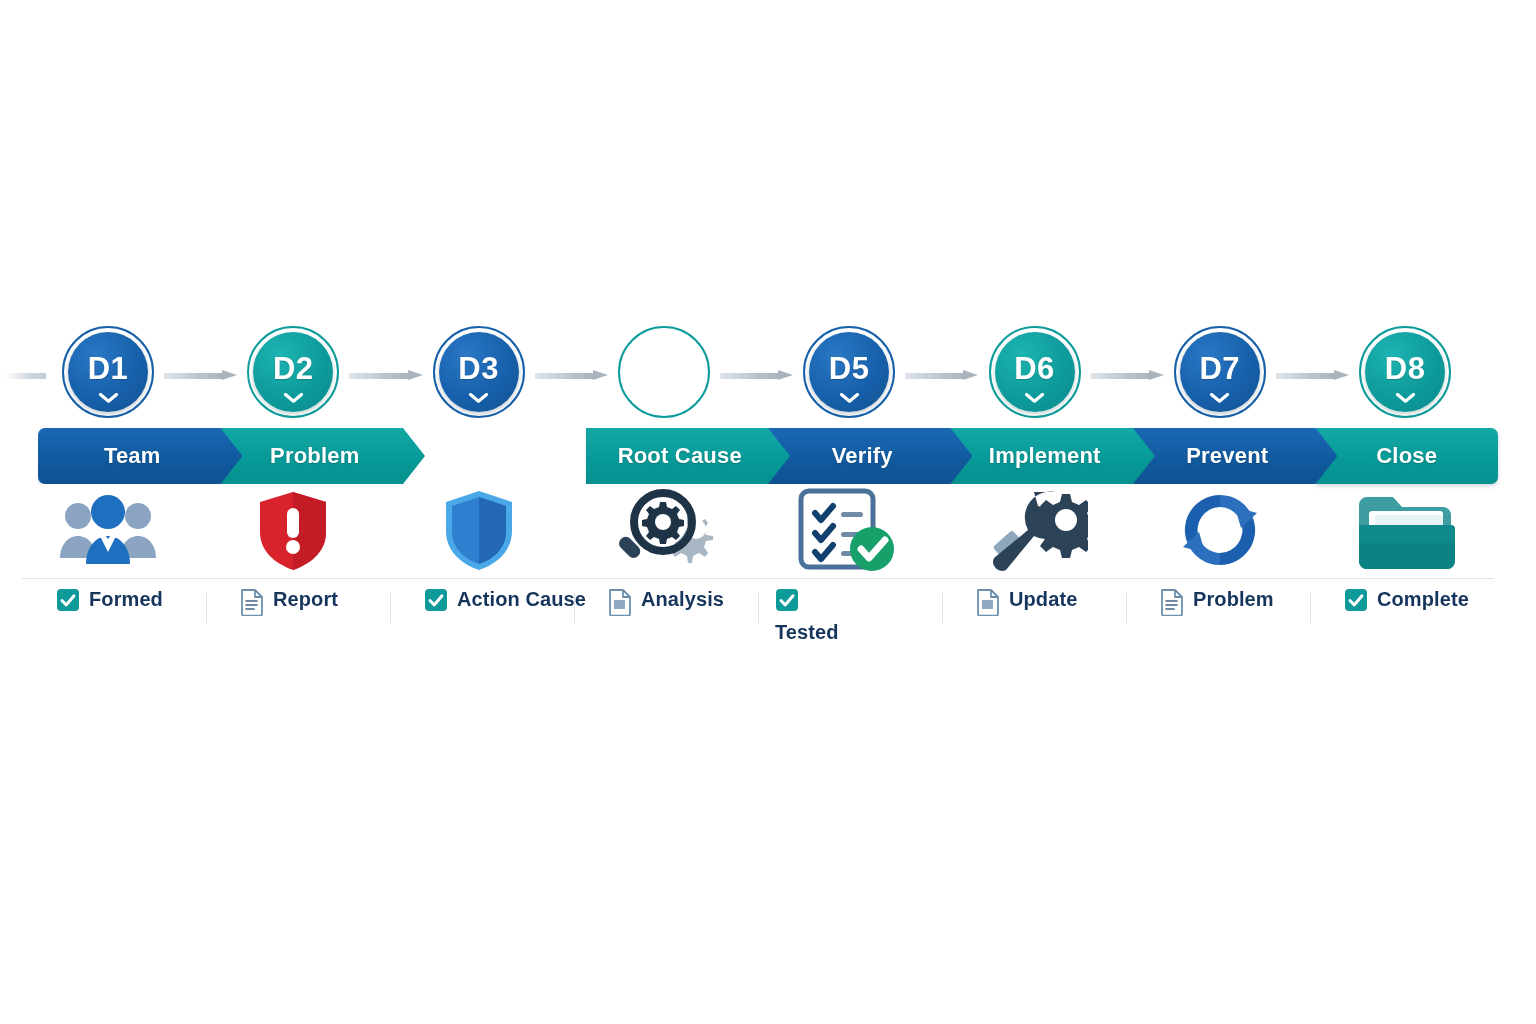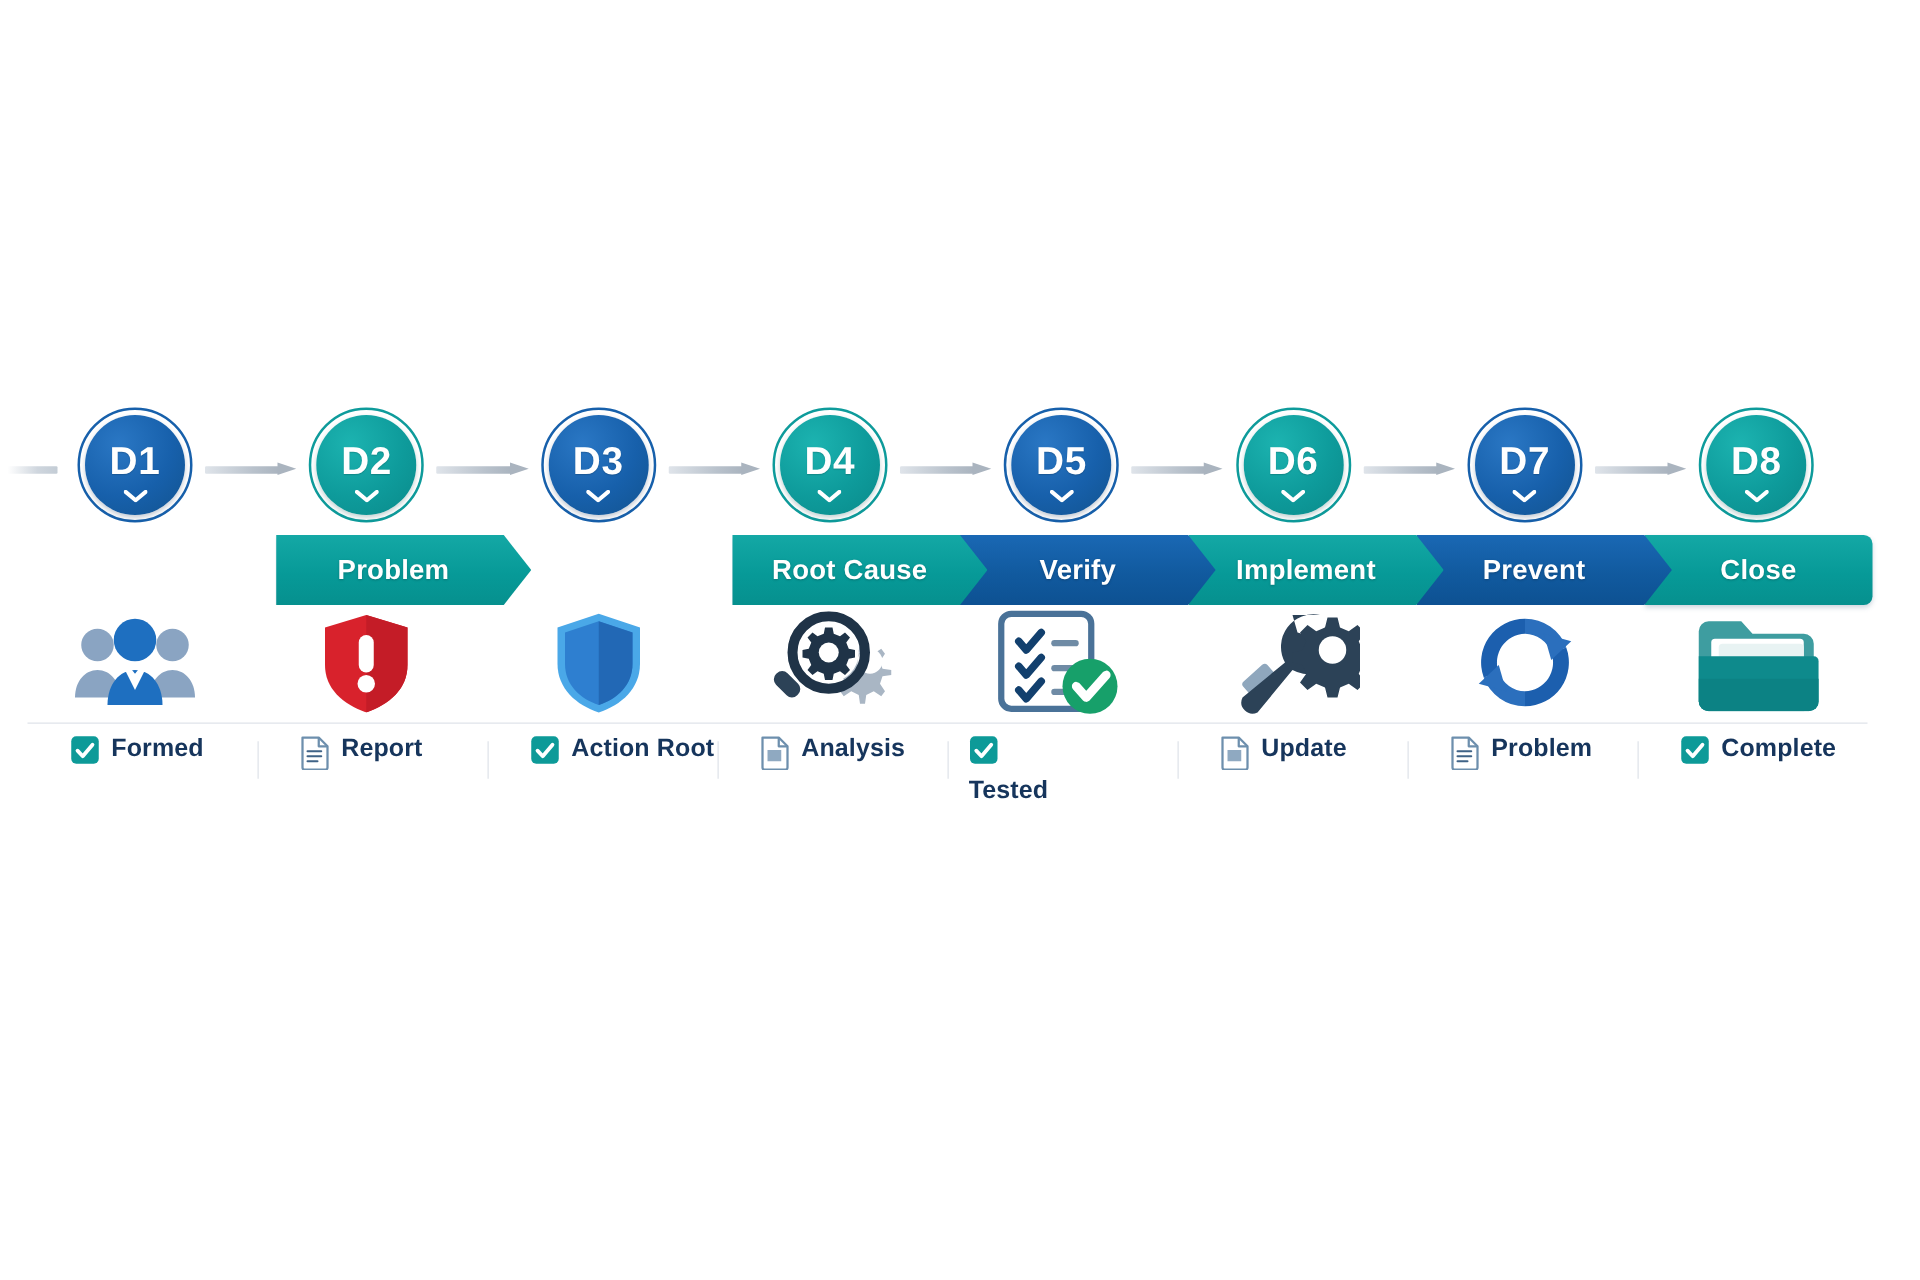--- a/index.html
+++ b/index.html
@@ -259,26 +259,20 @@
         <div class="ring"></div>
         <div class="disc">
           <span class="code">D3</span>
           <span class="chev"><svg width="19" height="10" viewBox="0 0 19 10" xmlns="http://www.w3.org/2000/svg">
               <path d="M1.5 1.5 L9.5 8.2 L17.5 1.5" fill="none" stroke="#ffffff" stroke-width="3.2" stroke-linecap="round" stroke-linejoin="round"></path>
             </svg></span>
         </div>
       </div>
       <div class="node teal" style="left:617.9000000000001px;">
         <div class="ring"></div>
-        <div class="disc">
-          <span class="code">D4</span>
-          <span class="chev"><svg width="19" height="10" viewBox="0 0 19 10" xmlns="http://www.w3.org/2000/svg">
-              <path d="M1.5 1.5 L9.5 8.2 L17.5 1.5" fill="none" stroke="#ffffff" stroke-width="3.2" stroke-linecap="round" stroke-linejoin="round"></path>
-            </svg></span>
-        </div>
       </div>
       <div class="node blue" style="left:803.2px;">
         <div class="ring"></div>
         <div class="disc">
           <span class="code">D5</span>
           <span class="chev"><svg width="19" height="10" viewBox="0 0 19 10" xmlns="http://www.w3.org/2000/svg">
               <path d="M1.5 1.5 L9.5 8.2 L17.5 1.5" fill="none" stroke="#ffffff" stroke-width="3.2" stroke-linecap="round" stroke-linejoin="round"></path>
             </svg></span>
         </div>
       </div>
@@ -305,20 +299,23 @@
         <div class="disc">
           <span class="code">D8</span>
           <span class="chev"><svg width="19" height="10" viewBox="0 0 19 10" xmlns="http://www.w3.org/2000/svg">
               <path d="M1.5 1.5 L9.5 8.2 L17.5 1.5" fill="none" stroke="#ffffff" stroke-width="3.2" stroke-linecap="round" stroke-linejoin="round"></path>
             </svg></span>
         </div>
       </div>
     </div>
 
   <div id="banner-row">
+      <div class="chev-step blue first" style="left:0px;width:204.5px;z-index:8;">
+        <span class="lbl">Team</span>
+      </div>
       <div class="chev-step teal" style="left:182.5px;width:204.5px;z-index:7;">
         <span class="lbl">Problem</span>
       </div>
       <div class="chev-step teal" style="left:547.5px;width:204.5px;z-index:5;">
         <span class="lbl">Root Cause</span>
       </div>
       <div class="chev-step blue" style="left:730px;width:204.5px;z-index:4;">
         <span class="lbl">Verify</span>
       </div>
       <div class="chev-step teal" style="left:912.5px;width:204.5px;z-index:3;">
@@ -464,21 +461,21 @@
             </g>
           </svg></span>
         <span class="stext">Report</span>
       </div>
       <div class="status-sep" style="left:390px;"></div>
       <div class="status-item" style="left:424px;">
         <span class="chk-box"><svg width="24" height="24" viewBox="0 0 24 24" xmlns="http://www.w3.org/2000/svg">
             <rect x="1" y="1" width="22" height="22" rx="4" fill="#0d9a98"></rect>
             <path d="M6 12.5 l4.2 4.5 L18 7.8" fill="none" stroke="#ffffff" stroke-width="3" stroke-linecap="round" stroke-linejoin="round"></path>
           </svg></span>
-        <span class="stext">Action Root</span>
+        <span class="stext">Action Cause</span>
       </div>
       <div class="status-sep" style="left:574px;"></div>
       <div class="status-item" style="left:608px;">
         <span class="doc-ico"><svg width="24" height="28" viewBox="0 0 24 28" xmlns="http://www.w3.org/2000/svg">
             <path d="M2 2 h13 l7 7 v17 a1.6 1.6 0 0 1 -1.6 1.6 H3.6 A1.6 1.6 0 0 1 2 26z" fill="#ffffff" stroke="#6d8fad" stroke-width="1.8" stroke-linejoin="round"></path>
             <path d="M15 2 v7 h7" fill="none" stroke="#6d8fad" stroke-width="1.8" stroke-linejoin="round"></path>
             <rect x="6" y="12" width="11" height="9" fill="#8fa9c1"></rect>
           </svg></span>
         <span class="stext">Analysis</span>
       </div>

